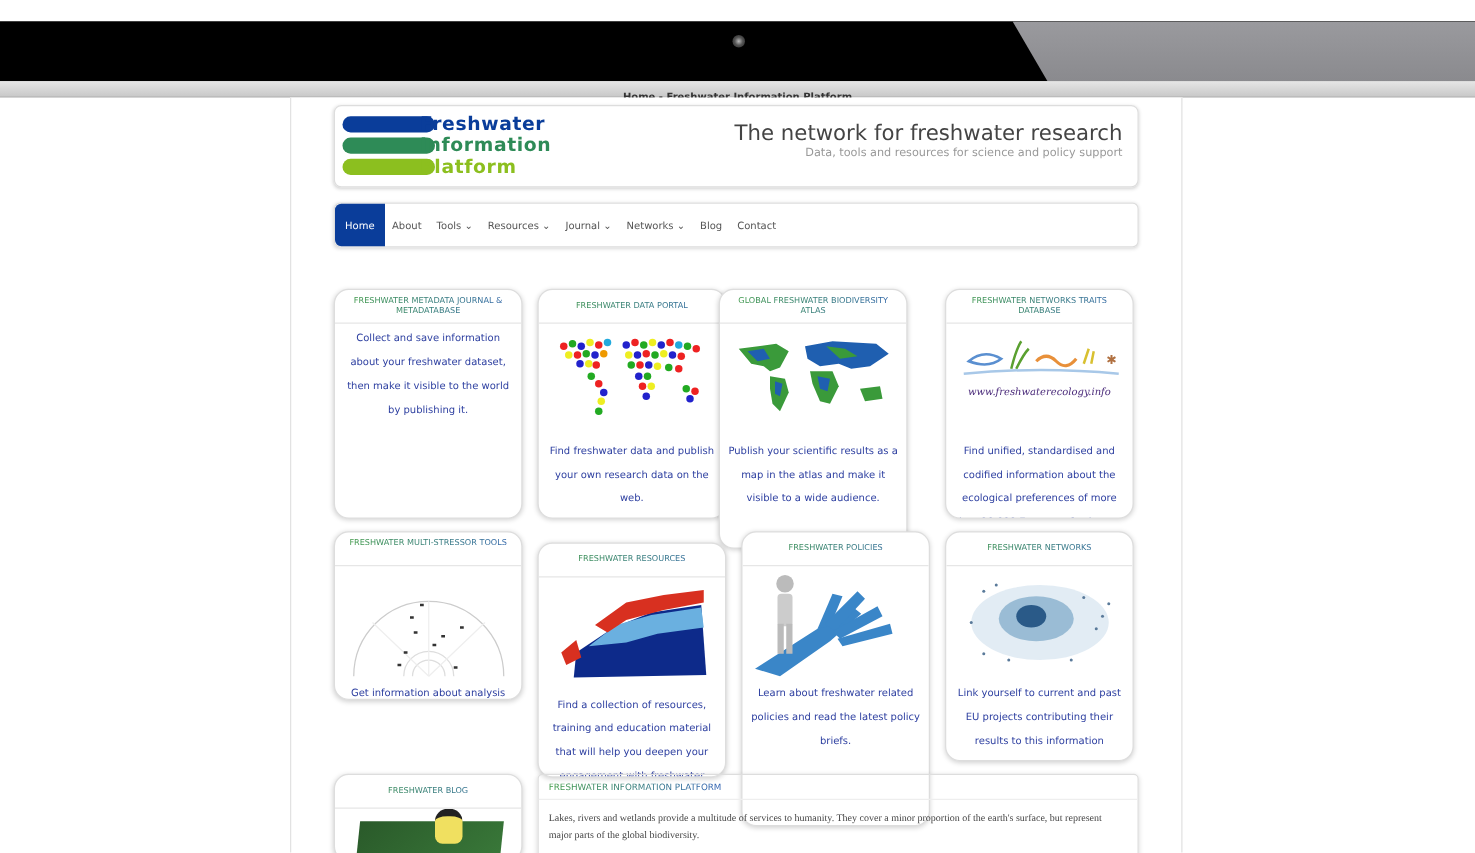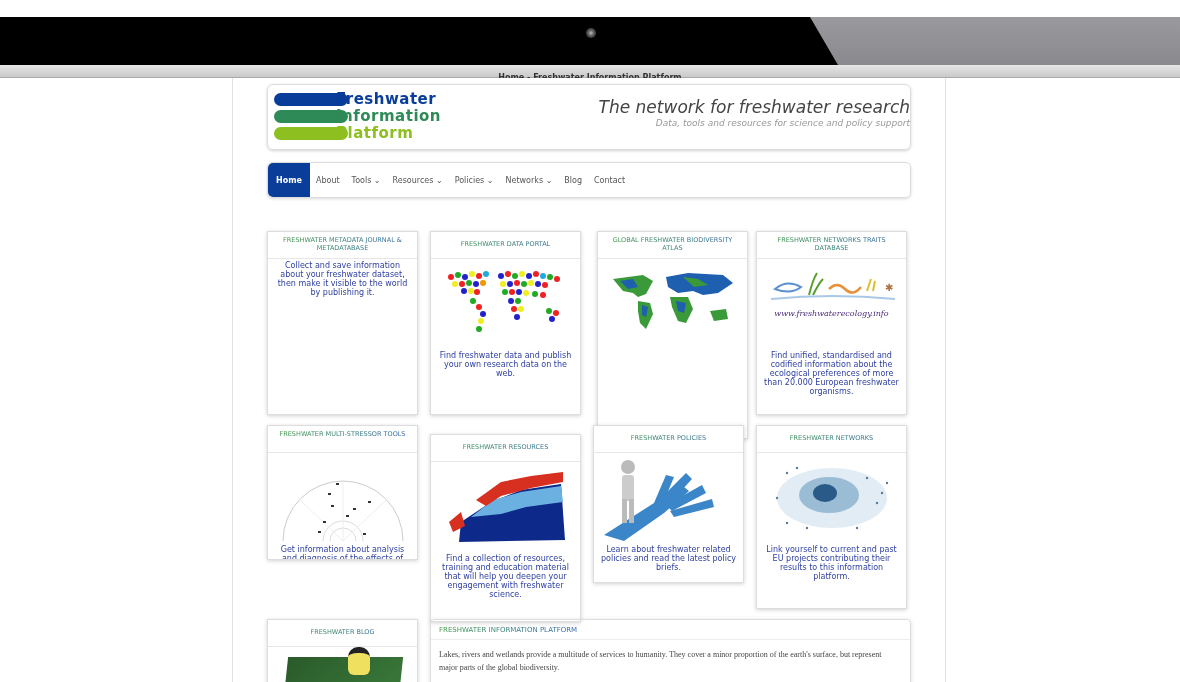--- a/index.html
+++ b/index.html
@@ -8,30 +8,30 @@
   .bezel-glare { position: absolute; right: 0; top: 0; width: 370px; height: 48px; background: linear-gradient(180deg,#9a9a9e,#8a8a8e); clip-path: polygon(0 0, 100% 0, 100% 100%, 28px 100%); }
   .camera { position: absolute; left: 586px; top: 11px; width: 10px; height: 10px; border-radius: 50%; background: radial-gradient(circle,#bbb 0,#555 45%,#222 100%); }
   .titlebar { position: absolute; left: 0; top: 65px; width: 1180px; height: 13px; background: linear-gradient(180deg,#e6e6e6,#c9c9c9); border-bottom: 1px solid #aaa; text-align: center; }
   .titlebar span { font-size: 8px; line-height: 13px; color: #333; font-weight: bold; }
   .page { position: absolute; left: 232px; top: 78px; width: 714px; height: 604px; border-left: 1px solid #e2e2e2; border-right: 1px solid #e2e2e2; background: #fff; }
   .header { position: absolute; left: 34px; top: 6px; width: 644px; height: 66px; border: 1px solid #ddd; border-radius: 6px; box-shadow: 0 1px 3px rgba(0,0,0,0.18); }
   .logo { position: absolute; left: 6px; top: 6px; width: 170px; height: 52px; }
   .logo-row { position: relative; height: 17px; }
   .logo-bar { position: absolute; left: 0; top: 2px; width: 74px; height: 13px; border-radius: 7px; }
   .logo-text { position: absolute; left: 62px; top: -1px; font-size: 15px; font-weight: bold; letter-spacing: 0.5px; }
-  .tagline { position: absolute; right: 0; top: 12px; text-align: right; font-style: italic; }
+  .tagline { position: absolute; right: 12px; top: 12px; text-align: right; }
   .tagline-main { font-size: 17px; color: #444; }
   .tagline-sub { font-size: 9px; color: #999; margin-top: 1px; text-align: right; }
   .nav { position: absolute; left: 34px; top: 84px; width: 644px; height: 36px; border: 1px solid #ddd; border-radius: 5px; box-shadow: 0 1px 3px rgba(0,0,0,0.15); display: flex; align-items: center; }
   .nav-item { font-size: 8px; color: #555; padding: 0 6px; height: 100%; display: flex; align-items: center; }
-  .nav-item.active { background: #0a3d9a; color: #fff; font-weight: bold; border-radius: 5px 0 0 5px; padding: 0 8px; }
-  .card { position: absolute; width: 151px; border: 1px solid #ddd; border-radius: 0; box-shadow: 0 1px 4px rgba(0,0,0,0.18); background: #fff; overflow: hidden; }
+  .nav-item.active { background: #0a3d9a; color: #fff; font-weight: normal; border-radius: 5px 0 0 5px; padding: 0 8px; }
+  .card { position: absolute; width: 151px; border: 1px solid #ddd; border-radius: 12px; box-shadow: 0 1px 4px rgba(0,0,0,0.18); background: #fff; overflow: hidden; }
   .card-title { height: 27px; border-bottom: 1px solid #e6e6e6; font-size: 6.5px; text-align: center; padding: 4px 4px 0; line-height: 8px; background: linear-gradient(90deg,#3b9b3b,#2c5fb0); -webkit-background-clip: text; background-clip: text; color: transparent; }
   .card-img { height: 90px; position: relative; }
-  .card-desc { font-size: 8px; color: #2d3fa0; text-align: center; padding: 2px 6px; line-height: 9px; }
+  .card-desc { font-size: 8px; color: #2d3fa0; text-align: center; padding: 2px 6px; line-height: 19px; }
   .info-panel { position: absolute; left: 197px; top: 541px; width: 481px; height: 70px; border: 1px solid #ddd; border-radius: 4px; box-shadow: 0 1px 4px rgba(0,0,0,0.15); }
   .info-title { font-size: 7px; padding: 6px 8px; height: 20px; border-bottom: 1px solid #eee; background: linear-gradient(90deg,#3b9b3b,#2c5fb0 30%); -webkit-background-clip: text; background-clip: text; color: transparent; }
   .info-text { font-size: 8px; color: #444; padding: 8px 8px; line-height: 13px; font-family: Liberation Serif, serif; }
 </style>
 </head>
 <body>
 
 <div class="bezel">
   <div class="camera"></div>
   <div class="bezel-glare"></div>
@@ -61,21 +61,21 @@
       <div class="tagline-main">The network for freshwater research</div>
       <div class="tagline-sub">Data, tools and resources for science and policy support</div>
     </div>
   </div>
 
   <div class="nav">
     <div class="nav-item active">Home</div>
     <div class="nav-item">About</div>
     <div class="nav-item">Tools ⌄</div>
     <div class="nav-item">Resources ⌄</div>
-    <div class="nav-item">Policies ⌄</div>
+    <div class="nav-item">Journal ⌄</div>
     <div class="nav-item">Networks ⌄</div>
     <div class="nav-item">Blog</div>
     <div class="nav-item">Contact</div>
   </div>
 
   <div class="card" style="left:34px;top:153px;height:184px">
     <div class="card-title">FRESHWATER METADATA JOURNAL &amp; METADATABASE</div>
     <div class="card-desc">Collect and save information about your freshwater dataset, then make it visible to the world by publishing it.</div>
   </div>
 
@@ -132,35 +132,36 @@
             <circle cx="86" cy="58" r="3" fill="#22c"></circle>
           <circle cx="118" cy="52" r="3" fill="#2a2"></circle>
             <circle cx="125" cy="54" r="3" fill="#e22"></circle>
             <circle cx="121" cy="60" r="3" fill="#22c"></circle>
         </g>
       </svg>
     </div>
     <div class="card-desc">Find freshwater data and publish your own research data on the web.</div>
   </div>
 
-  <div class="card" style="left:364px;top:153px;height:208px">
+  <div class="card" style="left:342px;top:153px;height:208px">
     <div class="card-title">GLOBAL FRESHWATER BIODIVERSITY ATLAS</div>
     <div class="card-img">
       <svg width="151" height="90" viewBox="0 0 151 90">
         <path d="M15 20 L45 16 L55 22 L48 35 L40 38 L35 34 L25 32 Z" fill="#3a9a3a"></path>
         <path d="M22 22 L35 20 L40 28 L30 30 Z" fill="#1f5fb0"></path>
         <path d="M40 42 L52 44 L55 55 L48 70 L42 64 L40 52 Z" fill="#3a9a3a"></path>
         <path d="M44 46 L50 48 L48 58 L44 56 Z" fill="#1f5fb0"></path>
         <path d="M68 18 L90 14 L125 16 L135 24 L120 34 L105 36 L95 32 L80 34 L70 28 Z" fill="#1f5fb0"></path>
         <path d="M85 18 L100 20 L110 26 L96 28 Z" fill="#3a9a3a"></path>
         <path d="M72 38 L90 38 L95 50 L88 64 L80 62 L74 48 Z" fill="#3a9a3a"></path>
         <path d="M78 42 L88 44 L86 54 L80 52 Z" fill="#1f5fb0"></path>
         <path d="M112 52 L128 50 L130 60 L116 62 Z" fill="#3a9a3a"></path>
       </svg>
     </div>
+    <div class="card-desc">Publish your scientific results as a map in the atlas and make it visible to a wide audience.</div>
   </div>
 
   <div class="card" style="left:523px;top:153px;height:184px">
     <div class="card-title">FRESHWATER NETWORKS TRAITS DATABASE</div>
     <div class="card-img">
       <svg width="151" height="60" viewBox="0 0 151 60">
         <path d="M18 30 Q30 20 44 28 Q34 36 18 30 Z" fill="none" stroke="#5a8fd0" stroke-width="2"></path>
         <path d="M52 36 Q56 20 60 14 M56 36 Q62 24 66 20" stroke="#5aa030" stroke-width="2" fill="none"></path>
         <path d="M72 30 Q80 22 88 30 Q96 38 104 28" stroke="#e8903a" stroke-width="2.5" fill="none"></path>
         <path d="M110 32 L114 20 M116 32 L118 22" stroke="#d8c030" stroke-width="2" fill="none"></path>
@@ -204,21 +205,21 @@
       <svg width="151" height="90" viewBox="0 0 151 90">
         <path d="M28 80 L30 60 L60 40 L90 28 L130 22 L134 78 Z" fill="#0d2a8a"></path>
         <path d="M40 55 L62 38 L90 30 L130 24 L132 40 L95 45 L70 52 Z" fill="#6ab0e0"></path>
         <path d="M45 38 L70 20 L100 14 L132 10 L132 20 L100 26 L70 34 L55 44 Z" fill="#d83020"></path>
         <path d="M18 60 L30 50 L34 64 L22 70 Z" fill="#d83020"></path>
       </svg>
     </div>
     <div class="card-desc">Find a collection of resources, training and education material that will help you deepen your engagement with freshwater science.</div>
   </div>
 
-  <div class="card" style="left:360px;top:347px;height:158px">
+  <div class="card" style="left:360px;top:347px;height:236px">
     <div class="card-title" style="padding-top:8px">FRESHWATER POLICIES</div>
     <div class="card-img">
       <svg width="151" height="90" viewBox="0 0 151 90">
         <path d="M10 82 L60 50 L85 30 L95 38 L70 60 L30 88 Z" fill="#3a86c8"></path>
         <path d="M60 50 L72 22 L80 24 L70 48 Z" fill="#3a86c8"></path>
         <path d="M66 46 L92 20 L98 26 L74 52 Z" fill="#3a86c8"></path>
         <path d="M72 52 L108 32 L112 40 L78 58 Z" fill="#3a86c8"></path>
         <path d="M76 58 L118 46 L120 54 L80 64 Z" fill="#3a86c8"></path>
         <circle cx="34" cy="14" r="7" fill="#bbb"></circle>
         <rect x="28" y="22" width="12" height="26" rx="3" fill="#ccc"></rect>

